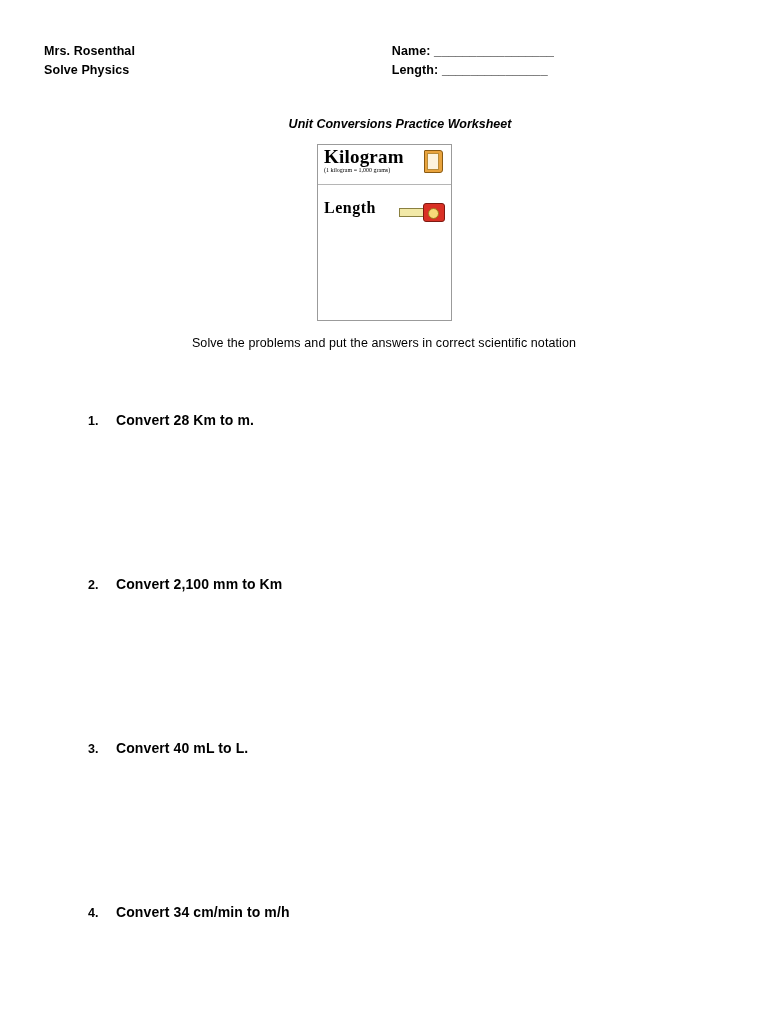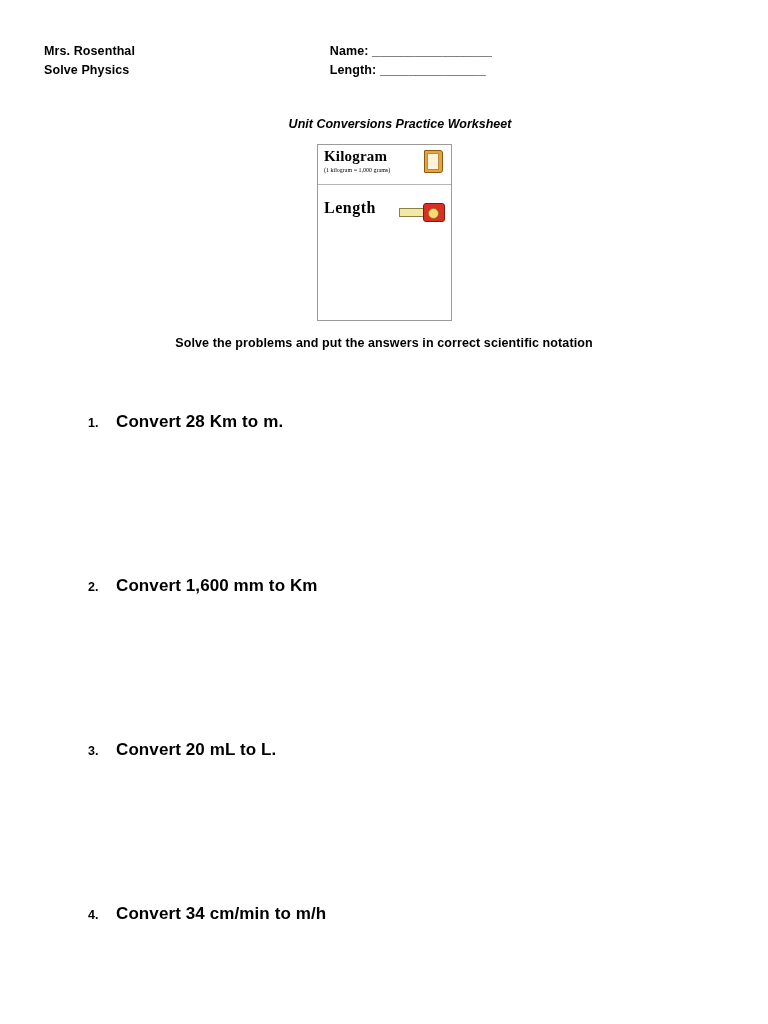--- a/index.html
+++ b/index.html
@@ -30,21 +30,21 @@
     right: 44px;
     display: flex;
     justify-content: space-between;
   }
   .header-left, .header-right {
     display: flex;
     flex-direction: column;
     gap: 5px;
   }
   .header-right {
-    margin-right: 120px;
+    margin-right: 58px;
   }
   .header-line {
     font-size: 12.5px;
     font-weight: bold;
     letter-spacing: 0.1px;
     white-space: nowrap;
   }
 
   
   .doc-title {
@@ -74,21 +74,21 @@
     box-sizing: border-box;
     border-bottom: 1px solid #b5b5b5;
     height: 40px;
     padding: 3px 6px 0 6px;
     overflow: hidden;
   }
   .fig-row:last-child { border-bottom: none; height: 57px; }
   .fig-word {
     font-family: "Liberation Serif", serif;
     font-weight: bold;
-    font-size: 15px;
+    font-size: 19px;
     line-height: 17px;
     letter-spacing: 0.2px;
   }
   .fig-row.length .fig-word { font-size: 16px; line-height: 40px; letter-spacing: 0.5px;}
   .fig-sub {
     font-family: "Liberation Serif", serif;
     font-size: 6px;
     line-height: 8px;
     margin-top: 1px;
   }
@@ -186,21 +186,21 @@
   }
 
   
   .instruction {
     position: absolute;
     top: 336px;
     left: 0;
     width: 768px;
     text-align: center;
     font-size: 12.5px;
-    font-weight: bold;
+    font-weight: normal;
     letter-spacing: 0.1px;
   }
 
   
   .problems {
     position: absolute;
     top: 412px;
     left: 88px;
     width: 600px;
   }
@@ -208,21 +208,21 @@
     display: flex;
     align-items: baseline;
     height: 164px;
   }
   .problem-num {
     width: 28px;
     font-size: 12.5px;
     font-weight: bold;
   }
   .problem-text {
-    font-size: 17px;
+    font-size: 14px;
     font-weight: bold;
     letter-spacing: 0.1px;
   }
 </style>
 </head>
 <body>
 
 <div class="page">
 
   <div class="header">
@@ -255,25 +255,25 @@
 
   <div class="instruction">Solve the problems and put the answers in correct scientific notation</div>
 
   <div class="problems">
     <div class="problem">
       <div class="problem-num">1.</div>
       <div class="problem-text">Convert 28 Km to m.</div>
     </div>
     <div class="problem">
       <div class="problem-num">2.</div>
-      <div class="problem-text">Convert 1,600 mm to Km</div>
+      <div class="problem-text">Convert 2,100 mm to Km</div>
     </div>
     <div class="problem">
       <div class="problem-num">3.</div>
-      <div class="problem-text">Convert 20 mL to L.</div>
+      <div class="problem-text">Convert 40 mL to L.</div>
     </div>
     <div class="problem">
       <div class="problem-num">4.</div>
       <div class="problem-text">Convert 34 cm/min to m/h</div>
     </div>
   </div>
 
 </div>
 
 </body></html>

